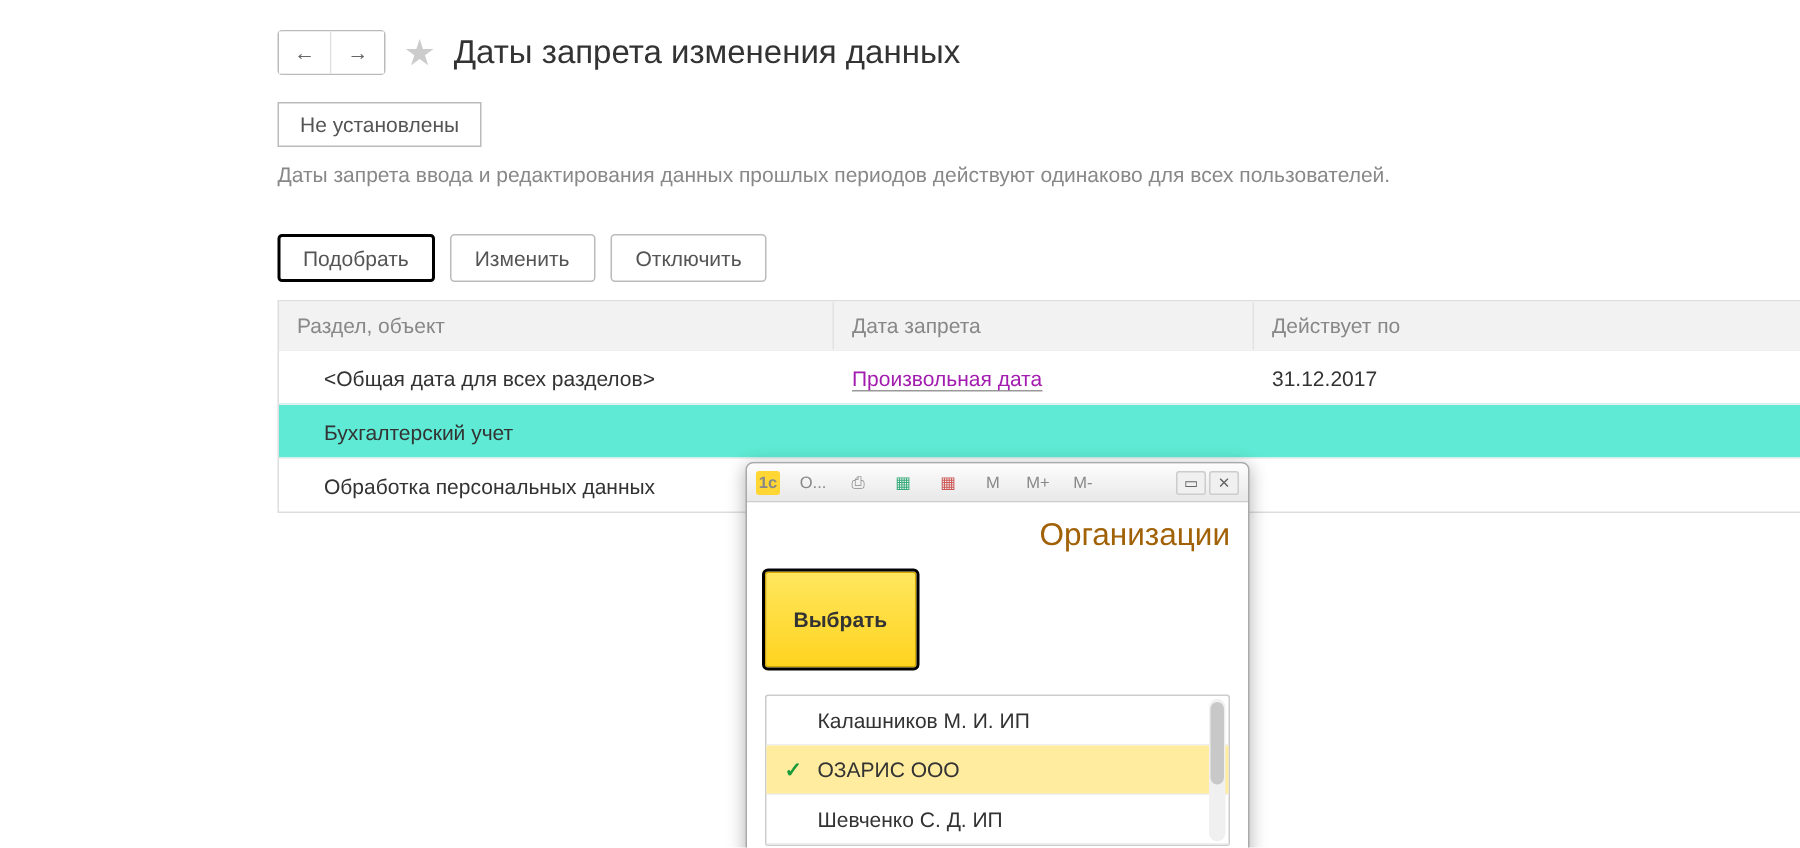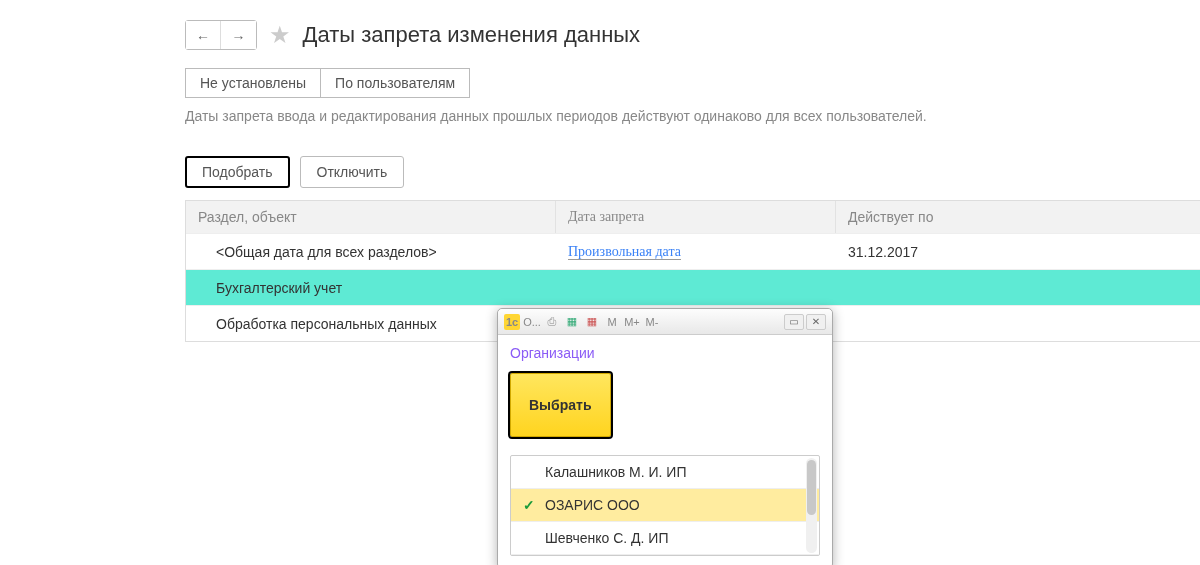--- a/index.html
+++ b/index.html
@@ -12,58 +12,58 @@
       height: 565px;
       padding: 20px 0 0 185px;
       position: relative;
     }
     .header-row { display: flex; align-items: center; gap: 12px; margin-bottom: 18px; }
     .nav-btns { display: flex; border: 1px solid #bbb; border-radius: 3px; }
     .nav-btn { width: 35px; height: 28px; background: #fff; border: none; display:flex; align-items:center; justify-content:center; cursor: pointer; color:#666; font-size:14px; }
     .nav-btn:first-child { border-right:1px solid #ddd; }
     .star-icon { color: #ccc; font-size: 24px; }
     .page-title { font-size: 22px; font-weight: 400; color: #333; }
-    .tab-bar { display: flex; margin-bottom: 10px; }
+    .tab-bar { display: flex; margin-bottom: 10px; gap: 18px; }
     .tab { border: 1px solid #bbb; padding: 6px 14px; background: #fff; cursor: pointer; font-size: 14px; color: #555; }
     .tab + .tab { border-left: none; }
     .tab.active { color: #1b9b3a; }
     .description { color: #888; font-size: 14px; margin-bottom: 32px; }
     .action-bar { display: flex; gap: 10px; margin-bottom: 12px; margin-top: 32px; }
     .action-btn { border:1px solid #bbb; background:#fff; padding:7px 16px; border-radius:3px; cursor:pointer; font-size:14px; color:#555; }
     .action-btn.highlight { border:2px solid #000; padding:6px 15px; }
     .table { width: 1104px; border: 1px solid #ddd; }
     .thead { display:flex; background:#f2f2f2; }
     .th { padding:8px 12px; color:#888; font-size:14px; border-right:1px solid #e2e2e2; }
     .th:last-child { border-right:none; }
     .col1 { width: 370px; }
-    .col2 { width: 280px; font-family: Liberation Serif, serif; }
+    .col2 { width: 280px; }
     .col3 { flex: 1; }
     .trow { display:flex; align-items:center; border-top:1px solid #eee; min-height:36px; }
     .td { padding:8px 12px; }
     .trow.selected { background: #5eead4; }
     .indent1 { padding-left: 30px; }
     .indent2 { padding-left: 30px; }
-    .link { color:#3b82f6; border-bottom:1px solid #999; cursor:pointer; }
+    .link { color:#a21caf; border-bottom:1px solid #999; cursor:pointer; }
     .dialog {
       position: absolute;
       left: 497px; top: 308px;
       width: 336px;
       background:#fff;
       border-radius:5px;
       box-shadow: 0 2px 12px rgba(0,0,0,0.3);
       border:1px solid #aaa;
     }
     .title-bar { height:26px; background: linear-gradient(#fdfdfd,#e8e8e8); border-bottom:1px solid #ccc; display:flex; align-items:center; padding:0 6px; font-size:12px; color:#555; border-radius:5px 5px 0 0; }
-    .title-bar .tb-icon { width:16px; height:16px; display:inline-flex; align-items:center; justify-content:center; font-size:11px; color:#888; margin-right:4px; }
+    .title-bar .tb-icon { width:16px; height:16px; display:inline-flex; align-items:center; justify-content:center; font-size:11px; color:#888; margin-right:14px; }
     .tb-1c { background:#ffd633; color:#cc3300; border-radius:2px; font-weight:bold; font-size:9px; padding:1px 2px; }
     .title-bar .spacer { flex:1; }
     .tb-win { display:flex; gap:2px; }
     .tb-win-btn { width:20px; height:16px; background:#f0f0f0; border:1px solid #ccc; border-radius:2px; display:flex; align-items:center; justify-content:center; font-size:10px; color:#666; cursor:pointer; }
     .dialog-body { padding: 10px 12px 12px; }
-    .dialog-title { font-size: 14px; color:#8b5cf6; margin-bottom:12px; }
+    .dialog-title { font-size: 21px; color:#a16207; margin-bottom:12px;text-align:right; }
     .select-btn {
       background: linear-gradient(#ffe65e,#ffd41f);
       border:1px solid #d1a800;
       outline: 2px solid #000;
       padding: 23px 18px; font-size:14px; cursor:pointer; border-radius:2px; color:#333; font-weight:bold;
       margin-bottom: 18px;
     }
     .org-list { border:1px solid #ccc; border-radius:2px; position:relative; }
     .org-item { padding:8px 10px 8px 34px; border-bottom:1px solid #eee; cursor:pointer; font-size:14px; position:relative; }
     .org-item:last-child { border-bottom:none; }
@@ -83,27 +83,27 @@
     <button class="nav-btn">
       <span>→</span>
     </button>
   </div>
   <span class="star-icon">★</span>
   <h1 class="page-title">Даты запрета изменения данных</h1>
 </div>
 
 <div class="tab-bar">
   <div class="tab">Не установлены</div>
-  <div class="tab">По пользователям</div>
 </div>
 
 <div class="description">Даты запрета ввода и редактирования данных прошлых периодов действуют одинаково для всех пользователей.</div>
 
 <div class="action-bar">
   <button class="action-btn highlight">Подобрать</button>
+  <button class="action-btn">Изменить</button>
   <button class="action-btn">Отключить</button>
 </div>
 
 <div class="table">
   <div class="thead">
     <div class="th col1">Раздел, объект</div>
     <div class="th col2">Дата запрета</div>
     <div class="th col3">Действует по</div>
   </div>
   <div class="trow">

